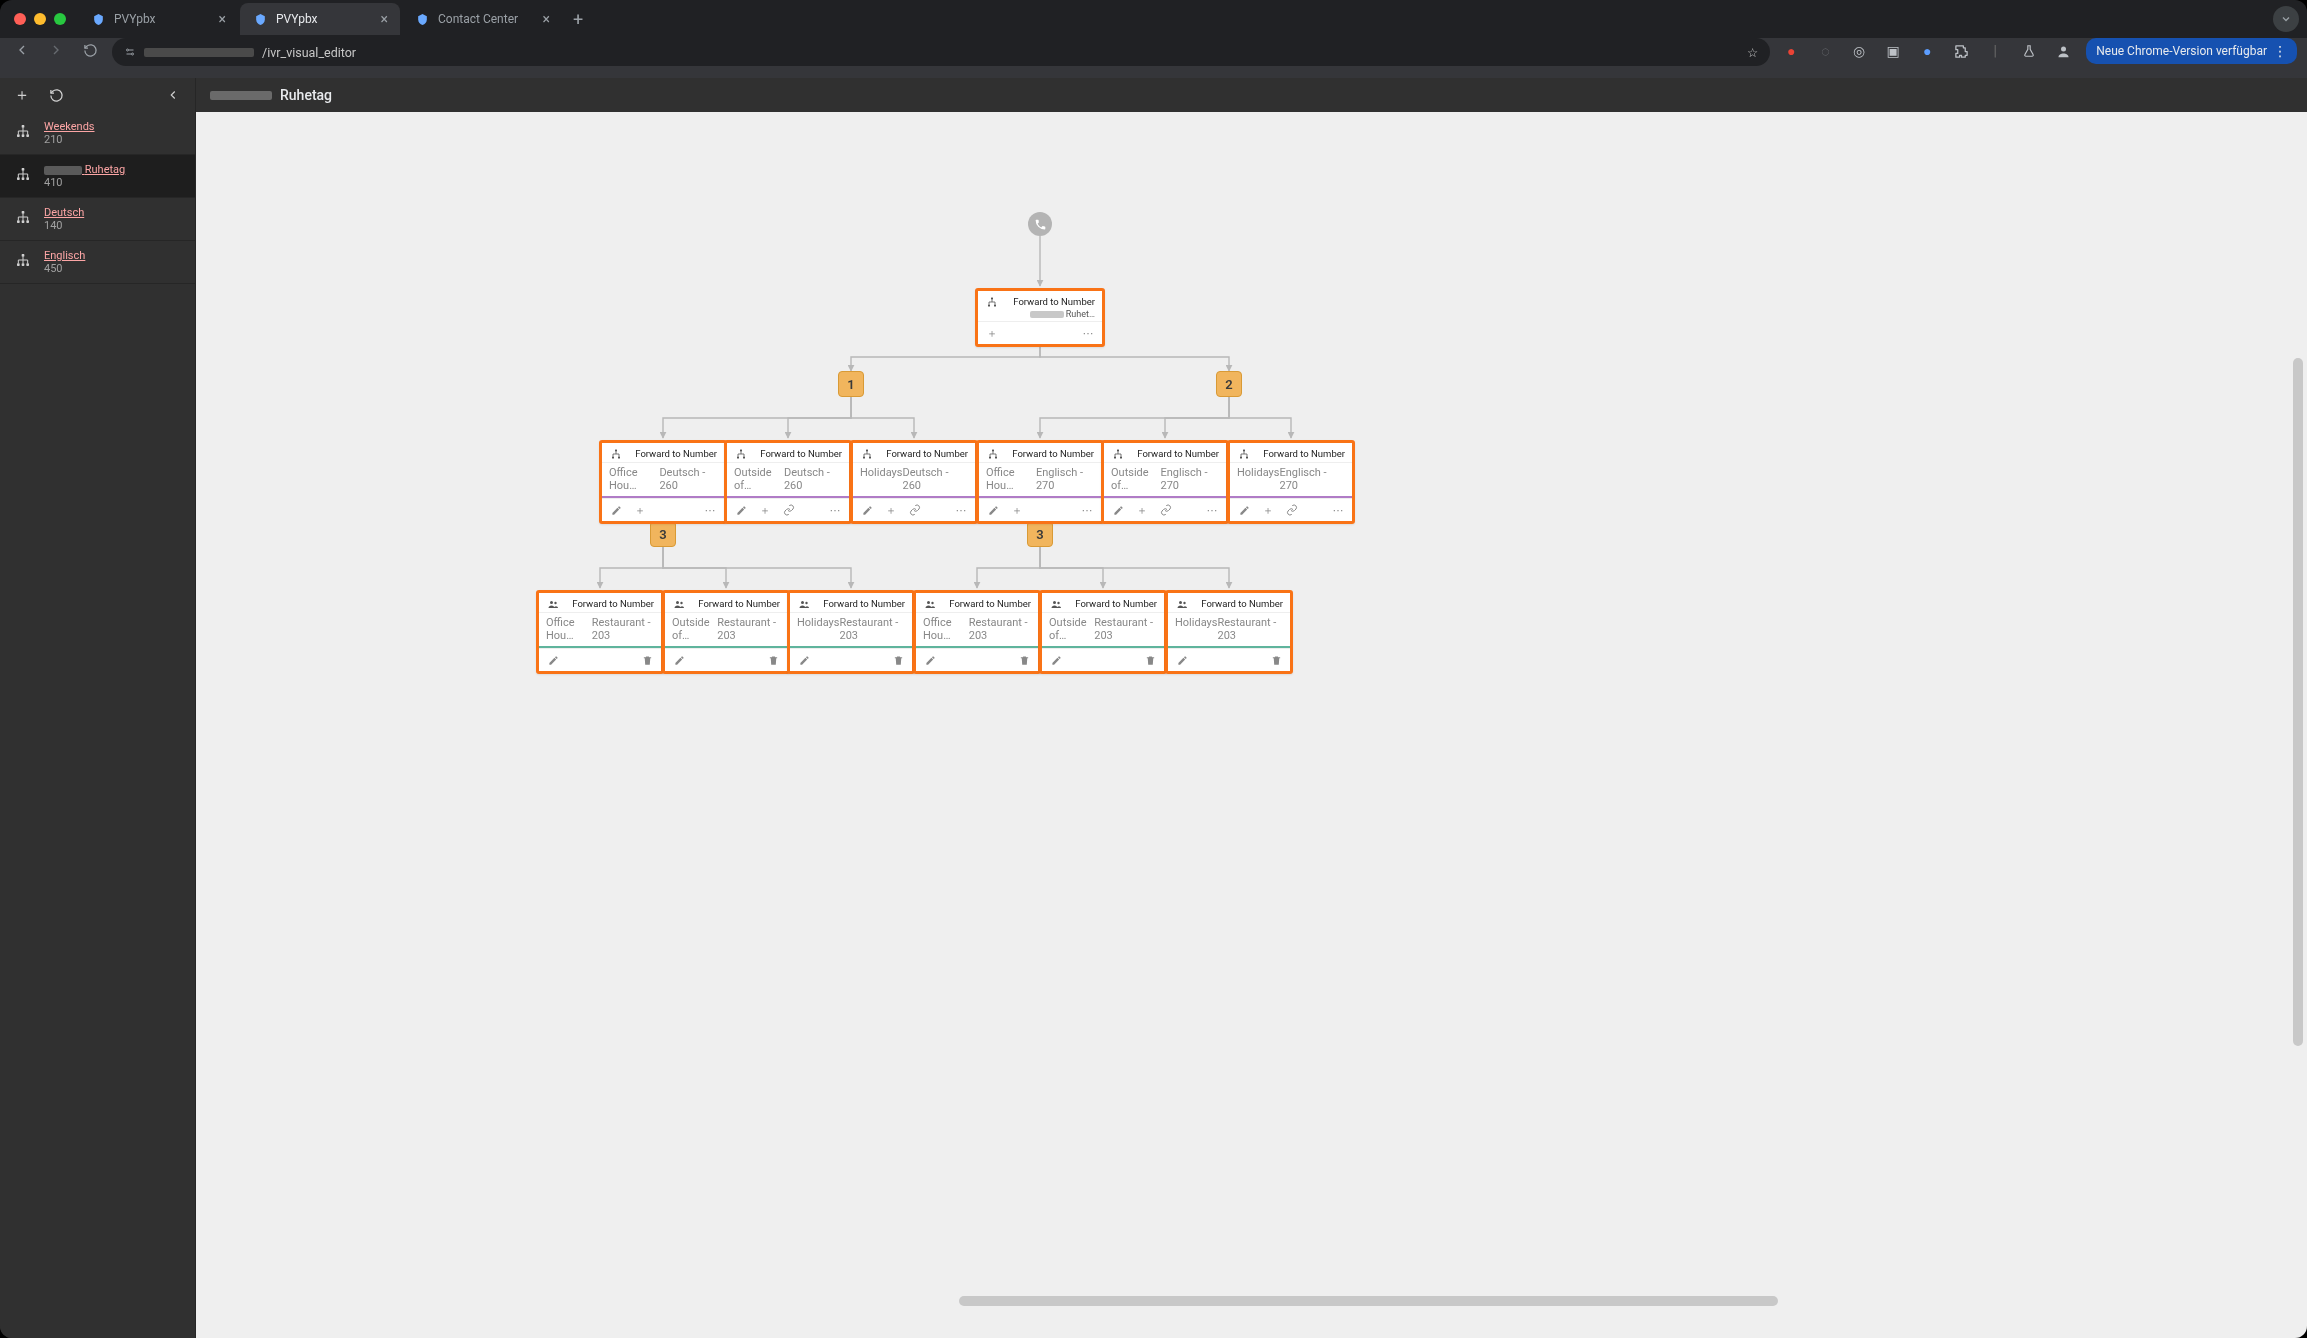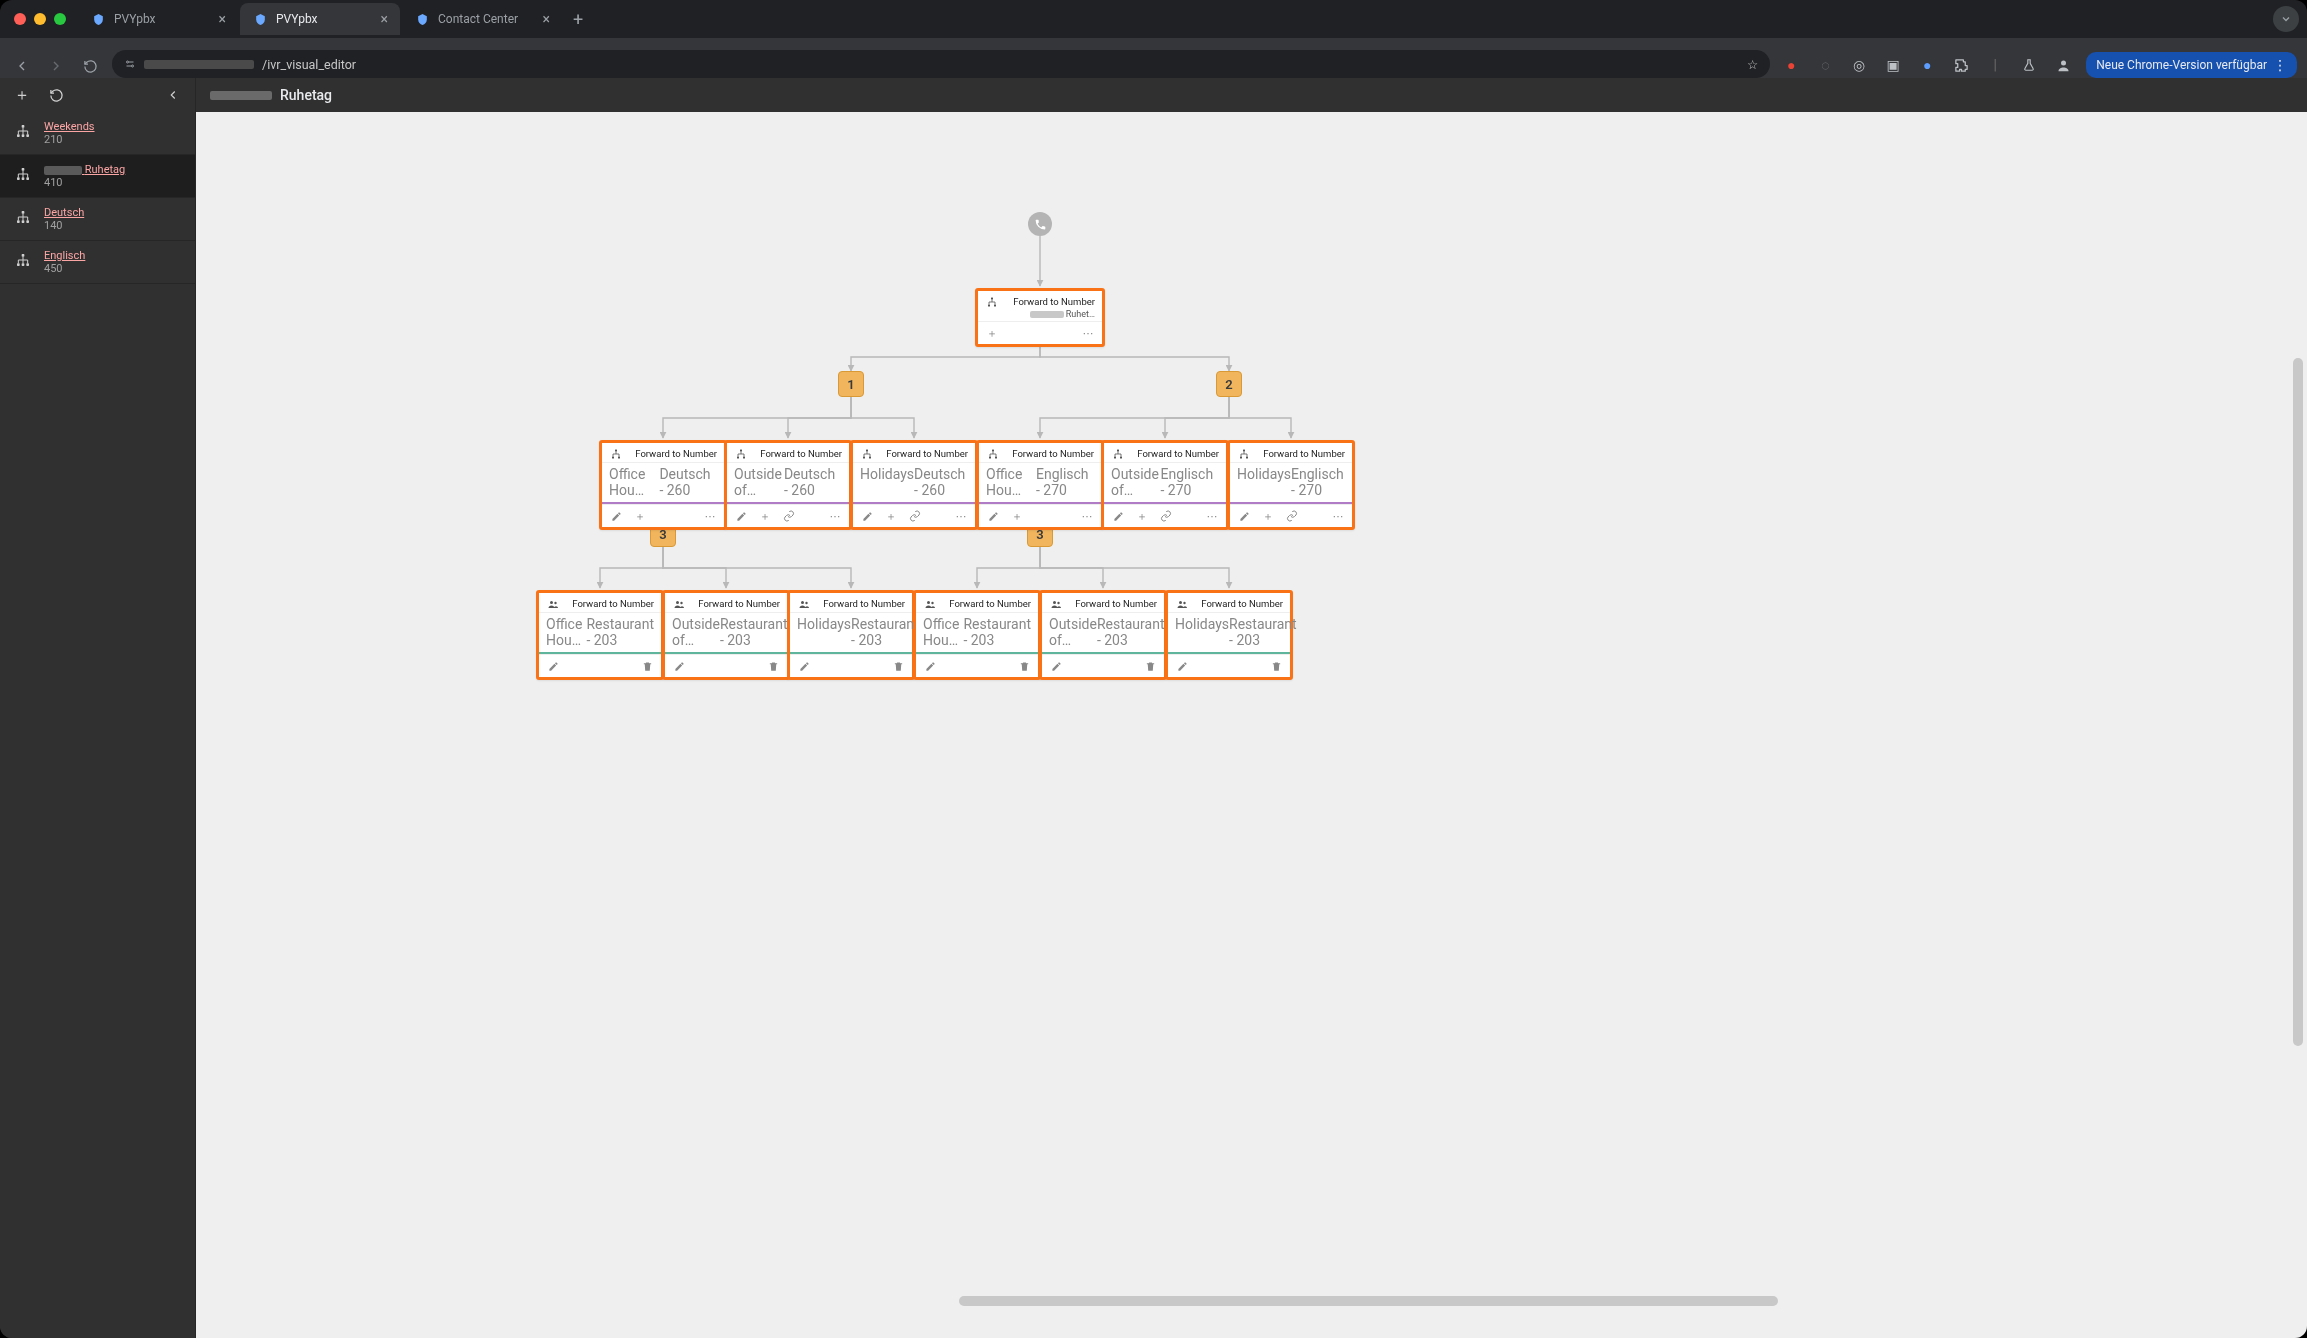--- a/index.html
+++ b/index.html
@@ -15,21 +15,21 @@
   .tab { display:flex; align-items:center; gap:8px; height:32px; padding:0 12px; font-size:12px;
          border-radius:8px 8px 0 0; color:#9aa0a6; min-width:160px; max-width:200px; position:relative;}
   .tab.active { background:#35363a; color:#e8eaed; }
   .tab .favicon { width:16px; height:16px; display:flex; align-items:center; justify-content:center;
                   color:#6aa9ff; font-size:11px;}
   .tab .close { margin-left:auto; font-size:14px; color:#9aa0a6; }
   .newtab { width:28px; height:28px; display:flex; align-items:center; justify-content:center;
             color:#9aa0a6; font-size:18px; border-radius:6px;}
   .chrome-menu { margin-left:auto; width:26px; height:26px; border-radius:13px; background:#3c4043;
                  color:#9aa0a6; display:flex; align-items:center; justify-content:center; font-size:14px;}
-  .addrrow { display:flex; align-items:flex-end; gap:10px; height:40px; padding:0 10px; background:#35363a;}
+  .addrrow { display:flex; align-items:flex-start; gap:10px; height:40px; padding:0 10px; background:#35363a;}
   .navbtn { width:24px; height:24px; display:flex; align-items:center; justify-content:center; color:#9aa0a6;}
   .omnibox { flex:1; height:28px; background:#202124; border-radius:14px; display:flex; align-items:center;
              padding:0 12px; color:#c7c7c7; font-size:12.5px; gap:8px; }
   .omnibox .lock { font-size:12px; color:#9aa0a6; }
   .omni-right { display:flex; align-items:center; gap:12px; color:#bdc1c6; }
   .ext { width:22px; height:22px; display:flex; align-items:center; justify-content:center; font-size:14px;
          color:#bdc1c6;}
   .ext.red{color:#ea4335;}
   .ext.blue{color:#5c9dff;}
   .update-pill { background:#1651b0; color:#e8eaed; font-size:12px; padding:5px 10px; border-radius:10px;
@@ -69,21 +69,21 @@
            border-radius:4px; display:flex; align-items:center; justify-content:center;
            font-weight:600; color:#3a3a3a; font-size:13px; transform:translate(-50%,-50%);}
   .node { position:absolute; width:128px; background:#fff; border:3px solid #f97316; border-radius:3px;
           box-shadow:0 1px 2px rgba(0,0,0,.08); transform:translateX(-50%); font-size:10px; color:#333;}
   .node.wide{width:130px;}
   .node .row1{display:flex; gap:6px; padding:5px 7px 2px 7px; align-items:flex-start;}
   .node .row1 .nic{width:14px;flex:none;color:#555;}
   .node .row1 .r1r{flex:1; text-align:right; display:flex; flex-direction:column; gap:2px;}
   .node .row1 .ttl{font-size:9.5px; color:#222;}
   .node .row1 .sub{font-size:9px; color:#555;}
-  .node .row2{display:flex; justify-content:space-between; padding:3px 7px 4px 7px; font-size:14px;
+  .node .row2{display:flex; justify-content:space-between; padding:3px 7px 4px 7px; font-size:11px;
               color:#888; border-top:1px solid #eee;}
   .node .bar{height:2px; background:#b07cc6;}
   .node.green .bar{background:#5fb49c;}
   .node .row3{display:flex; align-items:center; gap:10px; padding:4px 7px; border-top:1px solid #eee;
               color:#888; font-size:11px;}
   .node .row3 .sp{flex:1;}
   .node .aic{width:14px;height:14px;display:flex;align-items:center;justify-content:center;cursor:pointer;}
 
   
   .svgico{display:inline-flex;align-items:center;justify-content:center;}

